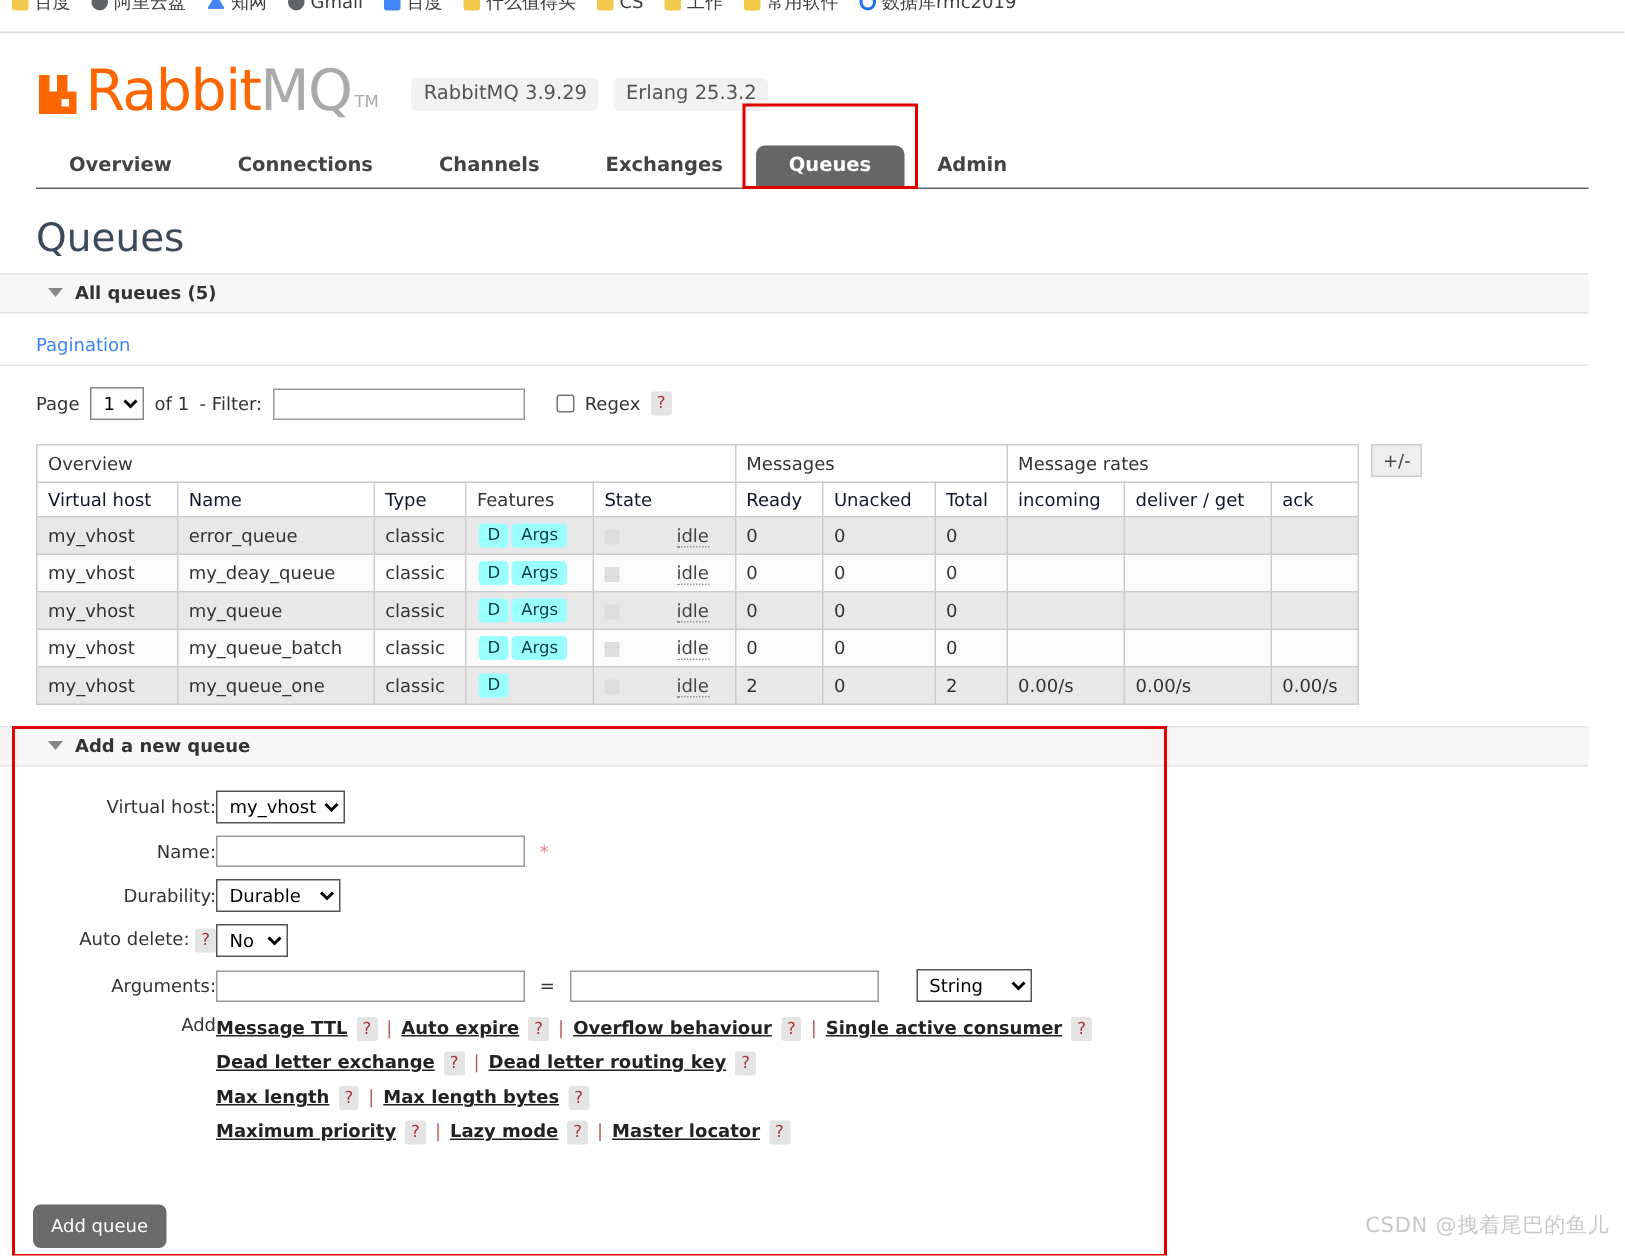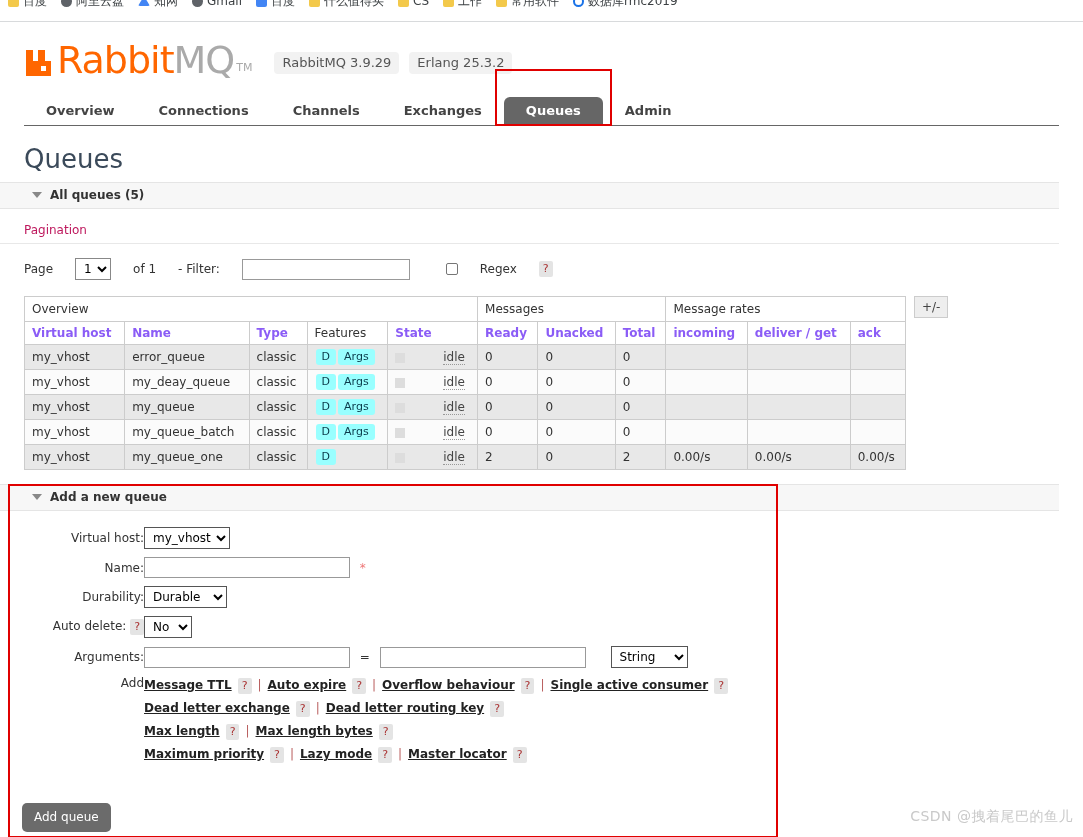--- a/index.html
+++ b/index.html
@@ -152,34 +152,34 @@
   .caret {
     width: 0; height: 0;
     border-left: 5px solid transparent;
     border-right: 5px solid transparent;
     border-top: 6px solid #888;
     flex: none;
   }
 
   .sub-head {
     font-size: 12px;
-    color: #be185d;
+    color: #3b82f6;
     margin: 14px 0 6px 0;
     border-bottom: 1px solid #e8e8e8;
     padding-bottom: 6px;
     width: 1059px;
     margin-left: -24px;
     padding-left: 24px;
   }
 
   
   #pagination-row {
     display: flex;
     align-items: center;
-    gap: 22px;
+    gap: 7px;
     margin: 14px 0 16px 0;
     font-size: 12px;
     color: #333;
   }
   #pagination-row select {
     font-family: inherit;
     font-size: 12px;
     padding: 2px 2px 2px 4px;
     border: 1px solid #888;
     background: #fff;
@@ -227,22 +227,22 @@
     color: #333;
   }
   #queues-table tr.group-row th {
     background: #fff;
     font-weight: normal;
     color: #333;
     padding: 5px 7px;
   }
   #queues-table tr.col-row th {
     background: #fff;
-    font-weight: bold;
-    color: #8b5cf6;
+    font-weight: normal;
+    color: #0f172a;
     white-space: nowrap;
   }
   #queues-table tr.col-row th.plain { font-weight: normal; color: #333; }
   #queues-table tbody tr.odd td { background: #e8e8e8; }
   #queues-table tbody tr.even td { background: #fbfbfb; }
   td.vhost { color: #777; }
   td.qname { font-weight: bold; color: #111; }
   td.type  { color: #555; }
   td.num   { text-align: right; color: #444; }
   td.rate  { text-align: right; color: #444; }

